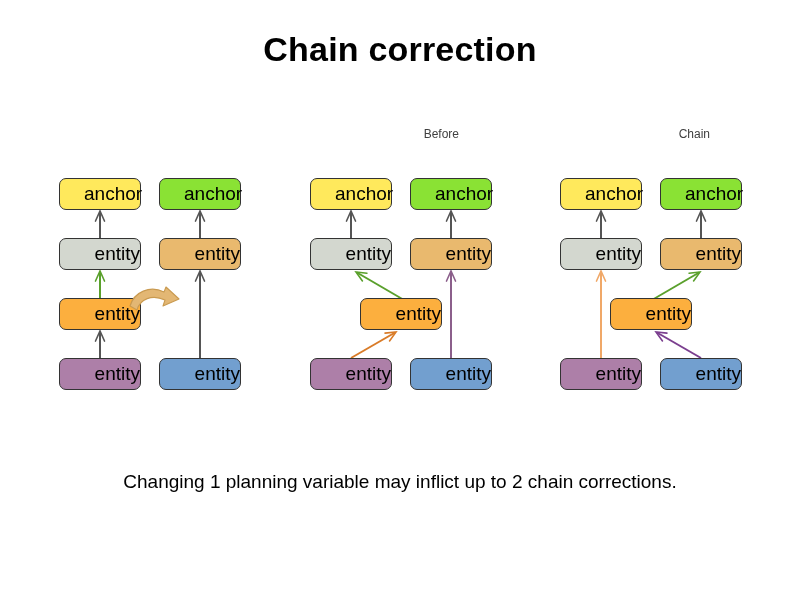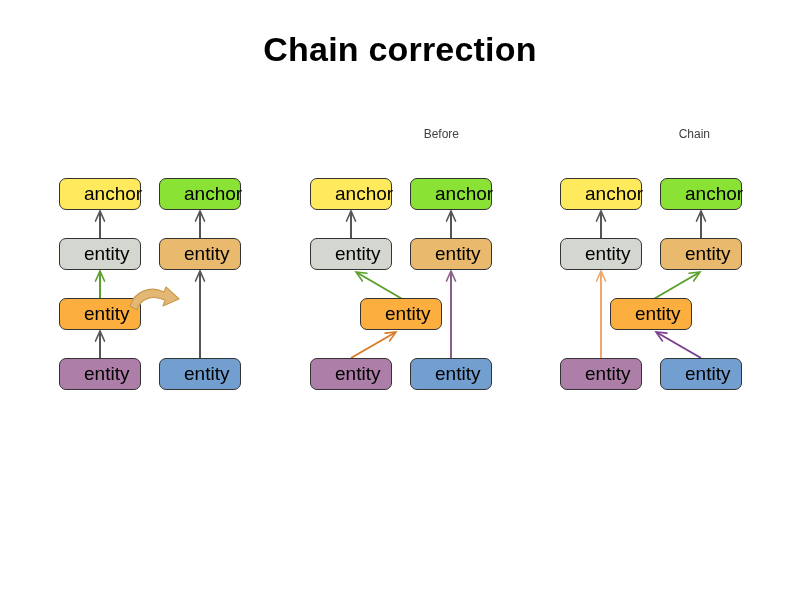--- a/index.html
+++ b/index.html
@@ -53,21 +53,21 @@
   }
 
   
   .node {
     position: absolute;
     box-sizing: border-box;
     border: 1px solid #333333;
     border-radius: 7px;
     font-size: 19px;
     line-height: 30px;
-    text-align: left;
+    text-align: right;
     color: #000000;
     white-space: nowrap;
     z-index: 3;
     padding-left: 24px;
   }
 
   
   .arrows {
     position: absolute;
     left: 0; top: 0;
@@ -159,13 +159,14 @@
     <path d="M 2 22
              C 6 8, 22 1, 36 8
              L 38 3
              L 51 15
              L 35 22
              L 37 16
              C 24 10, 12 15, 9 26
              Z" fill="#e3b774" stroke="#c99a50" stroke-width="1.1" stroke-linejoin="round"></path>
   </svg>
 
+  <div class="caption">Changing 1 planning variable may inflict up to 2 chain corrections.</div>
 </div>
 
 </body></html>

